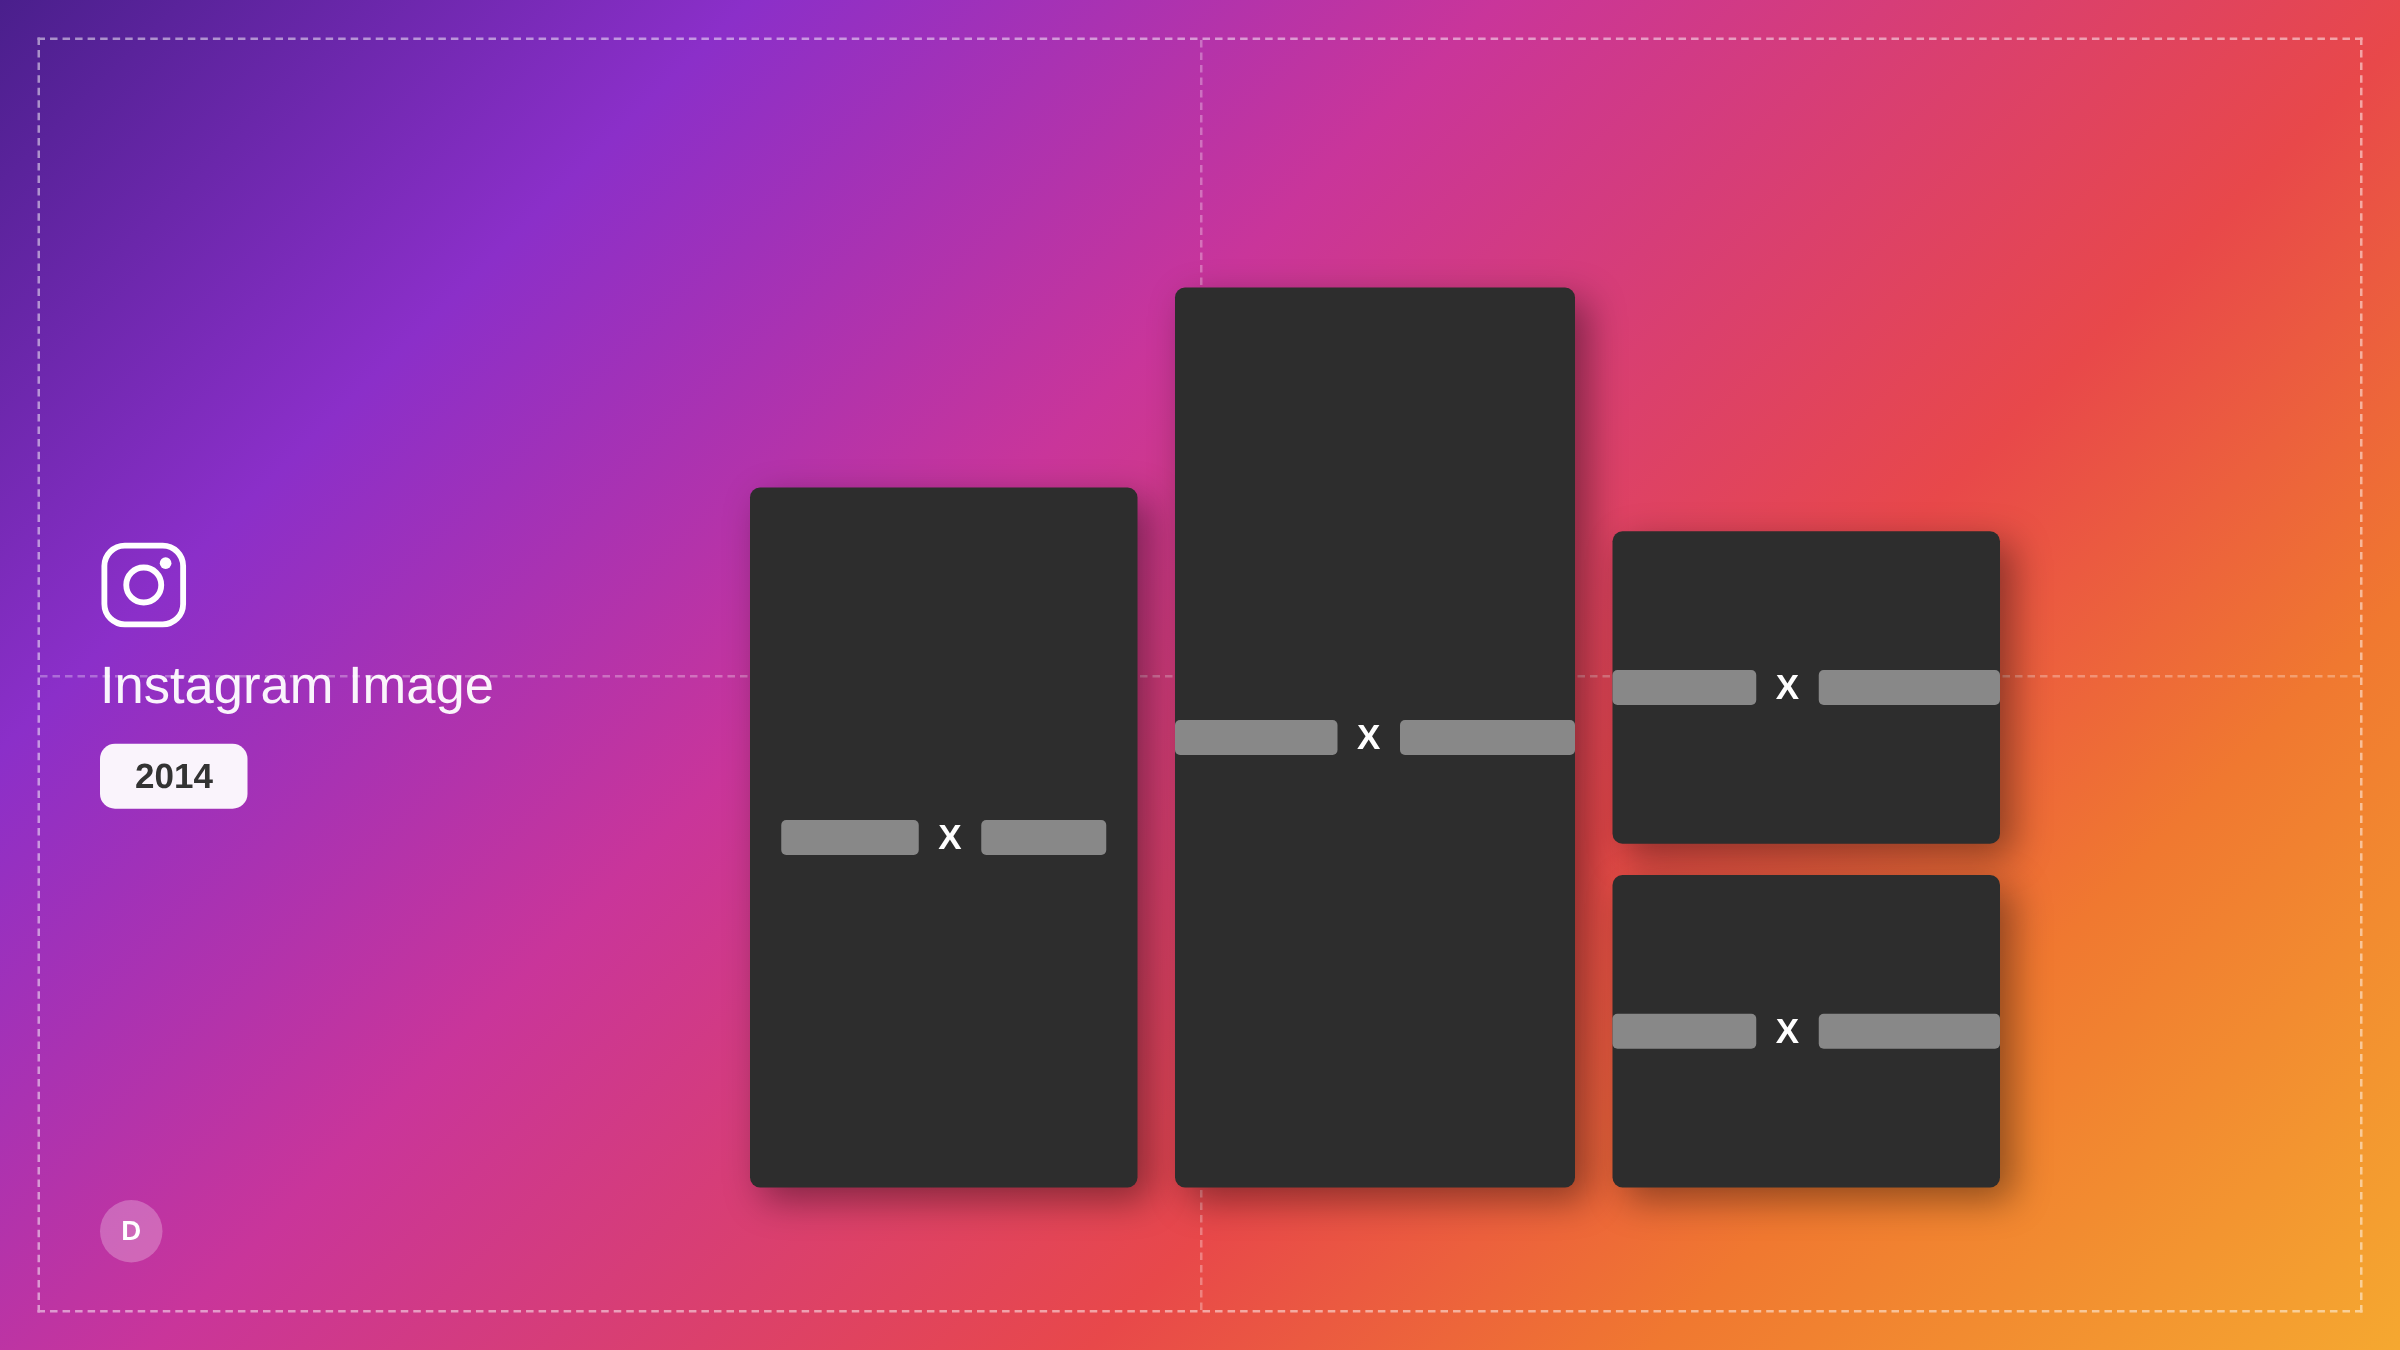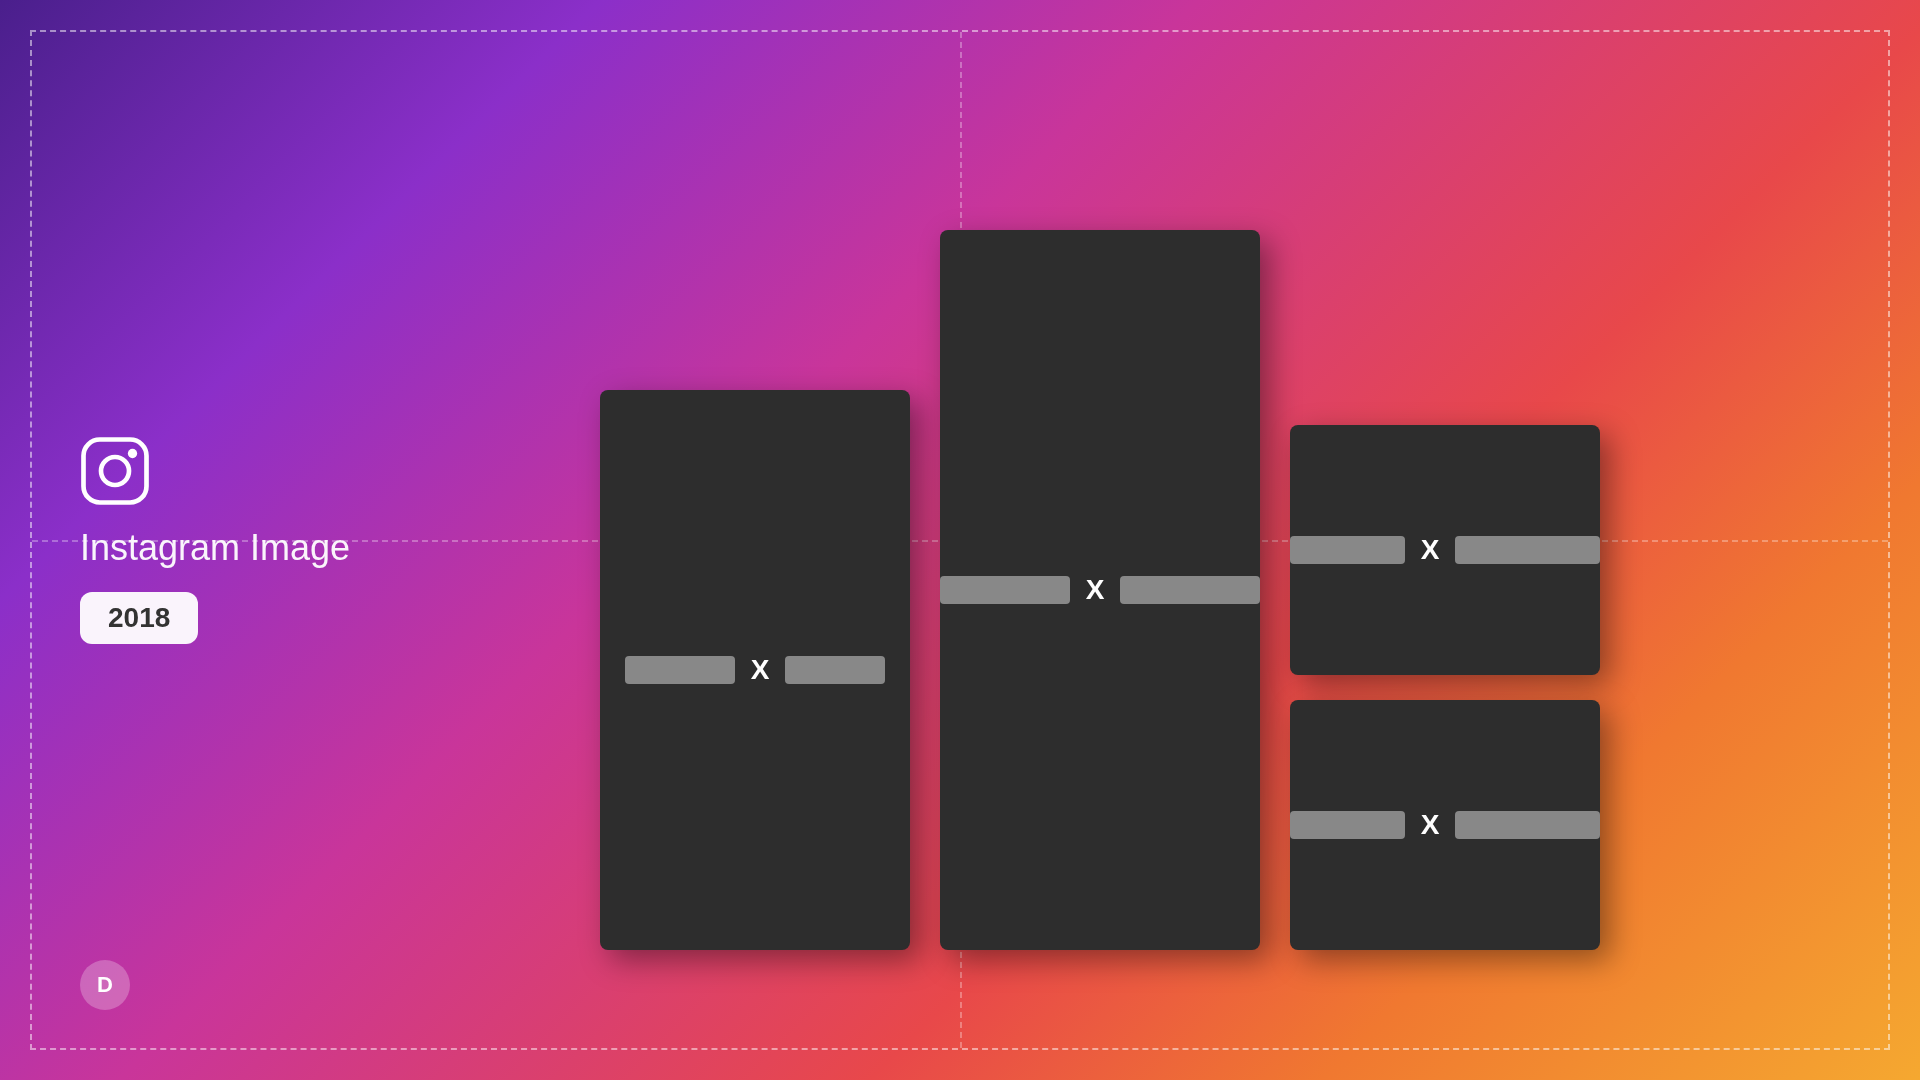--- a/index.html
+++ b/index.html
@@ -69,21 +69,21 @@
       height: 70px;
       margin-bottom: 20px;
     }
 
     .instagram-icon svg {
       width: 70px;
       height: 70px;
     }
 
     .subtitle {
-      font-size: 36px;
+      font-size: 42px;
       font-weight: 400;
       color: rgba(255,255,255,0.95);
       line-height: 1.2;
       margin-bottom: 4px;
     }
 
     .title-bold {
       font-size: 88px;
       font-weight: 900;
       font-style: italic;
@@ -206,21 +206,21 @@
           <circle cx="45" cy="15" r="4" fill="white"></circle>
         </svg>
       </div>
 
       
       <div class="subtitle">Instagram Image</div>
 
       
 
       
-      <div class="year-badge">2018</div>
+      <div class="year-badge">2014</div>
     </div>
 
     <div class="right-panel">
 
       <div class="image-card card-small">
         <div class="dimension-label">
           <div class="dim-bar dim-bar-left-sm"></div>
           <span class="dim-x">X</span>
           <div class="dim-bar dim-bar-right-sm"></div>
         </div>

